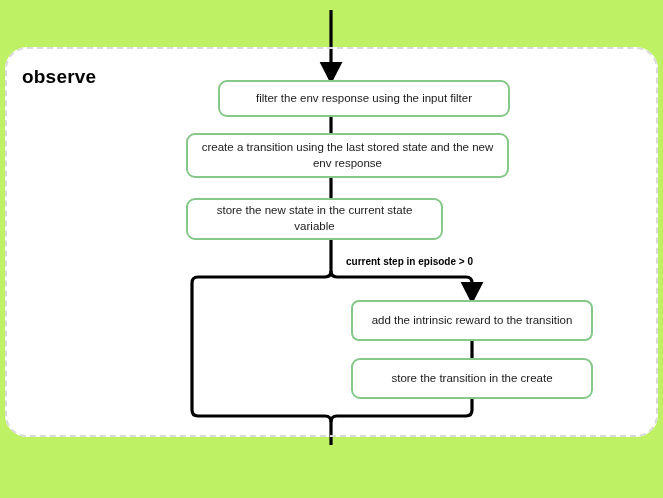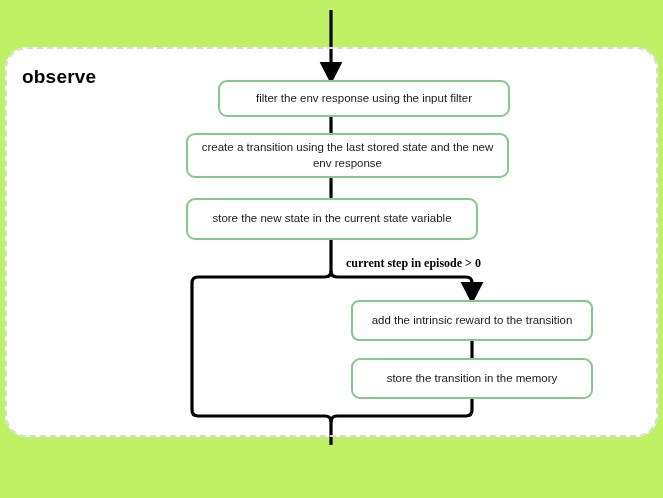--- a/index.html
+++ b/index.html
@@ -46,32 +46,31 @@
     align-items:center;
     justify-content:center;
     text-align:center;
     font-size:11.5px;
     color:#1a1a1a;
     line-height:1.35;
     padding:4px 10px;
   }
   #n1{left:186px; top:80px;  width:292px; height:37px;margin-left:32px;}
   #n2{left:186px; top:133px; width:323px; height:45px;}
-  #n3{left:186px; top:198px; width:292px; height:42px;}
+  #n3{left:186px; top:198px; width:257px; height:42px;}
   #n4{left:351px; top:300px; width:242px; height:41px;border-radius:8px;}
   #n5{left:351px; top:358px; width:242px; height:41px;}
   #edges{position:absolute;left:0;top:0;width:663px;height:498px;}
   #branch-label{
     position:absolute;
     left:346px; top:256px;
-    font-size:12px;
+    font-size:10px;
     font-weight:bold;
     color:#000;
     white-space:nowrap;
-    font-family:Liberation Serif, serif;
   }
 </style>
 </head>
 <body>
 
 <div id="stage">
 
   <div id="panel"></div>
 
   <svg id="edges" viewBox="0 0 663 498" xmlns="http://www.w3.org/2000/svg">
@@ -106,17 +105,17 @@
   <div id="title">observe</div>
 
   <div class="node" id="n1">filter the env response using the input filter</div>
 
   <div class="node" id="n2">create a transition using the last stored state and the new env response</div>
 
   <div class="node" id="n3">store the new state in the current state variable</div>
 
   <div class="node" id="n4">add the intrinsic reward to the transition</div>
 
-  <div class="node" id="n5">store the transition in the memory</div>
+  <div class="node" id="n5">store the transition in the create</div>
 
   <div id="branch-label">current step in episode &gt; 0</div>
 
 </div>
 
 </body></html>

